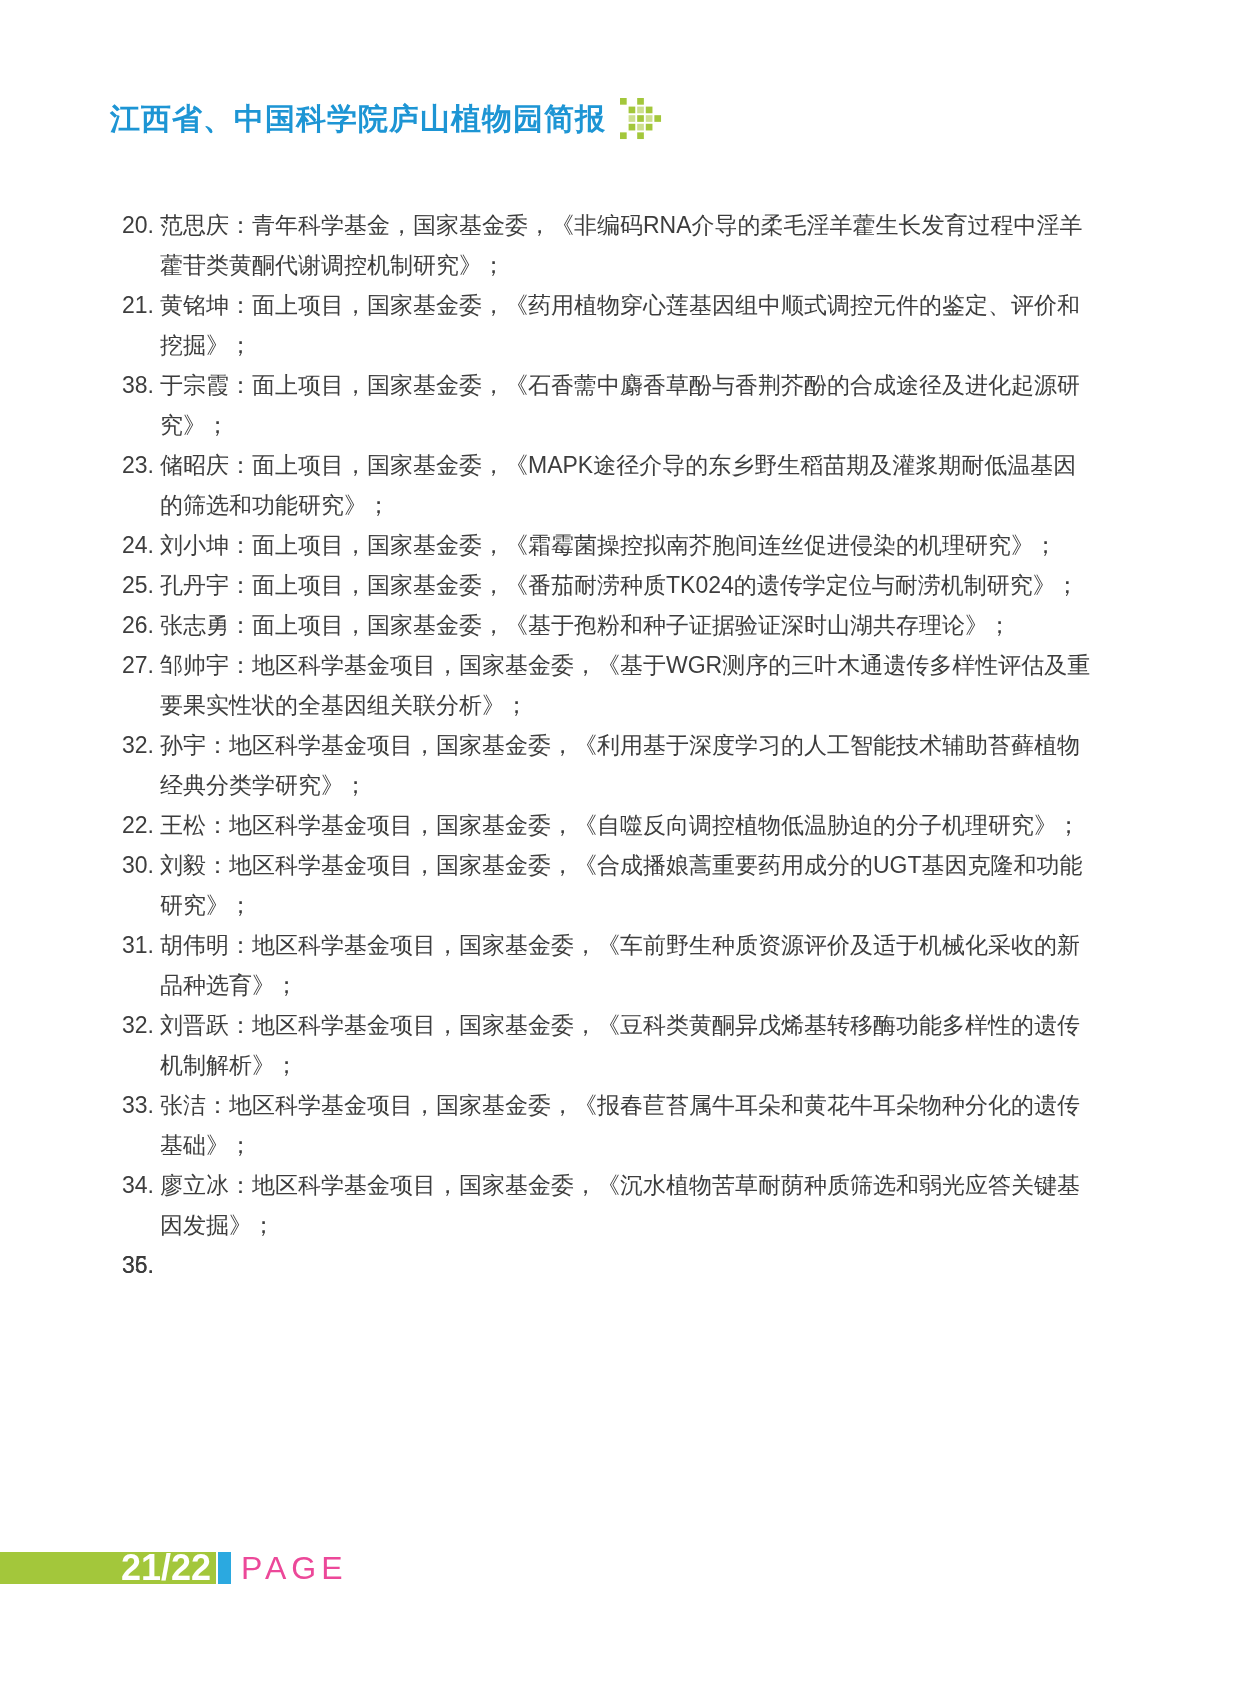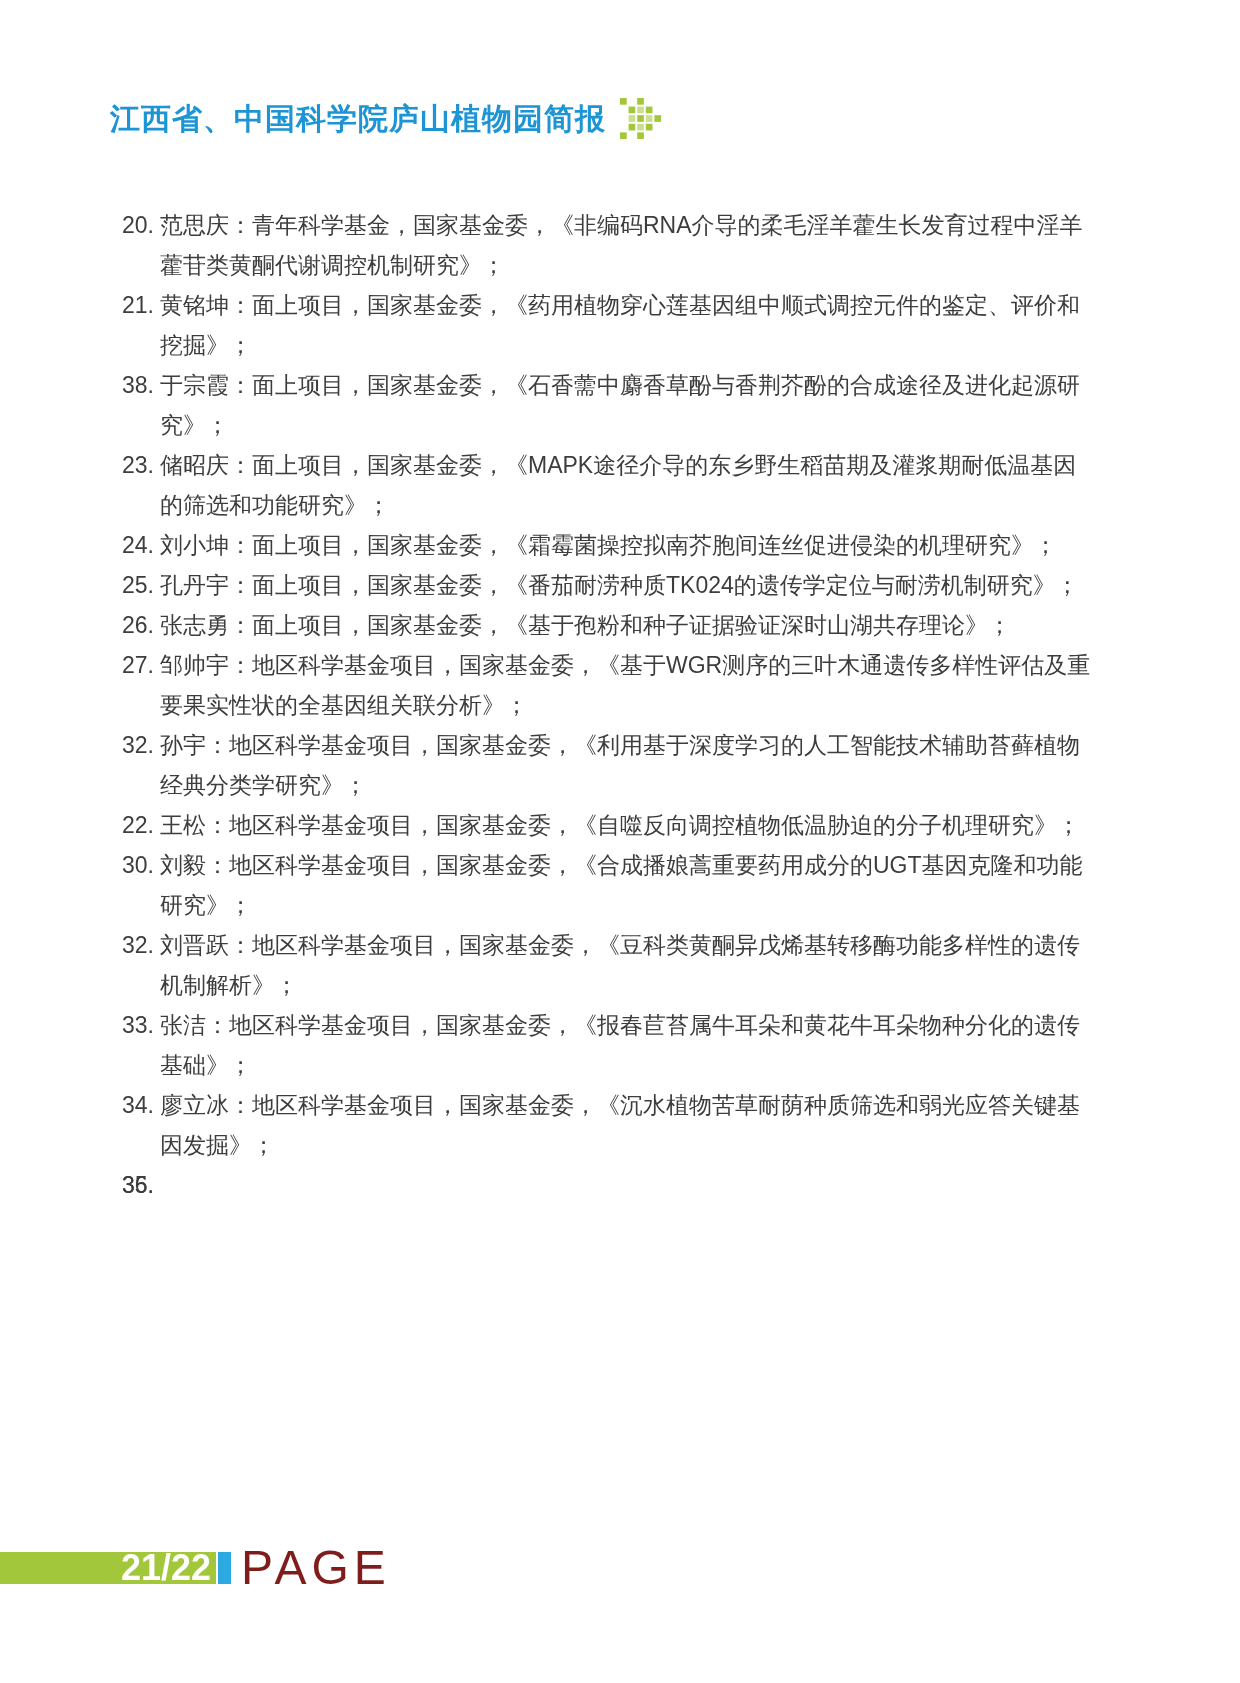--- a/index.html
+++ b/index.html
@@ -31,21 +31,21 @@
     width:216px;height:32px;background:#a3c73b;
     display:flex;align-items:center;justify-content:flex-end;
     padding-right:5px;box-sizing:border-box;
   }
   .pagebar .pnum{
     color:#ffffff;font-weight:bold;font-size:36px;line-height:32px;
     letter-spacing:0px;
   }
   .blue-block{width:13px;height:32px;background:#2ba9e0;margin-left:2px;}
   .page-label{
-    margin-left:10px;color:#7f1d1d;font-size:48px;line-height:32px;
+    margin-left:10px;color:#ec4899;font-size:32px;line-height:32px;
     font-weight:400;letter-spacing:5px;align-self:center;
   }
 </style>
 </head>
 <body>
 
 <div class="page">
 
   <div class="hdr">
     <h1>江西省、中国科学院庐山植物园简报</h1>
@@ -75,20 +75,21 @@
       <li class="item"><span class="num">21.</span><span class="txt">黄铭坤：面上项目，国家基金委，《药用植物穿心莲基因组中顺式调控元件的鉴定、评价和挖掘》；</span></li>
       <li class="item"><span class="num">38.</span><span class="txt">于宗霞：面上项目，国家基金委，《石香薷中麝香草酚与香荆芥酚的合成途径及进化起源研究》；</span></li>
       <li class="item"><span class="num">23.</span><span class="txt">储昭庆：面上项目，国家基金委，《MAPK途径介导的东乡野生稻苗期及灌浆期耐低温基因的筛选和功能研究》；</span></li>
       <li class="item"><span class="num">24.</span><span class="txt">刘小坤：面上项目，国家基金委，《霜霉菌操控拟南芥胞间连丝促进侵染的机理研究》；</span></li>
       <li class="item"><span class="num">25.</span><span class="txt">孔丹宇：面上项目，国家基金委，《番茄耐涝种质TK024的遗传学定位与耐涝机制研究》；</span></li>
       <li class="item"><span class="num">26.</span><span class="txt">张志勇：面上项目，国家基金委，《基于孢粉和种子证据验证深时山湖共存理论》；</span></li>
       <li class="item"><span class="num">27.</span><span class="txt">邹帅宇：地区科学基金项目，国家基金委，《基于WGR测序的三叶木通遗传多样性评估及重要果实性状的全基因组关联分析》；</span></li>
       <li class="item"><span class="num">32.</span><span class="txt">孙宇：地区科学基金项目，国家基金委，《利用基于深度学习的人工智能技术辅助苔藓植物经典分类学研究》；</span></li>
       <li class="item"><span class="num">22.</span><span class="txt">王松：地区科学基金项目，国家基金委，《自噬反向调控植物低温胁迫的分子机理研究》；</span></li>
       <li class="item"><span class="num">30.</span><span class="txt">刘毅：地区科学基金项目，国家基金委，《合成播娘蒿重要药用成分的UGT基因克隆和功能研究》；</span></li>
+      <li class="item"><span class="num">31.</span><span class="txt">胡伟明：地区科学基金项目，国家基金委，《车前野生种质资源评价及适于机械化采收的新品种选育》；</span></li>
       <li class="item"><span class="num">32.</span><span class="txt">刘晋跃：地区科学基金项目，国家基金委，《豆科类黄酮异戊烯基转移酶功能多样性的遗传机制解析》；</span></li>
       <li class="item"><span class="num">33.</span><span class="txt">张洁：地区科学基金项目，国家基金委，《报春苣苔属牛耳朵和黄花牛耳朵物种分化的遗传基础》；</span></li>
       <li class="item"><span class="num">34.</span><span class="txt">廖立冰：地区科学基金项目，国家基金委，《沉水植物苦草耐荫种质筛选和弱光应答关键基因发掘》；</span></li>
       <li class="item"><span class="num">35.</span></li>
       <li class="item"><span class="num">36.</span></li>
     </ol>
 
   <div class="foot">
     <div class="pagebar">
       <span class="pnum">21/22</span>

